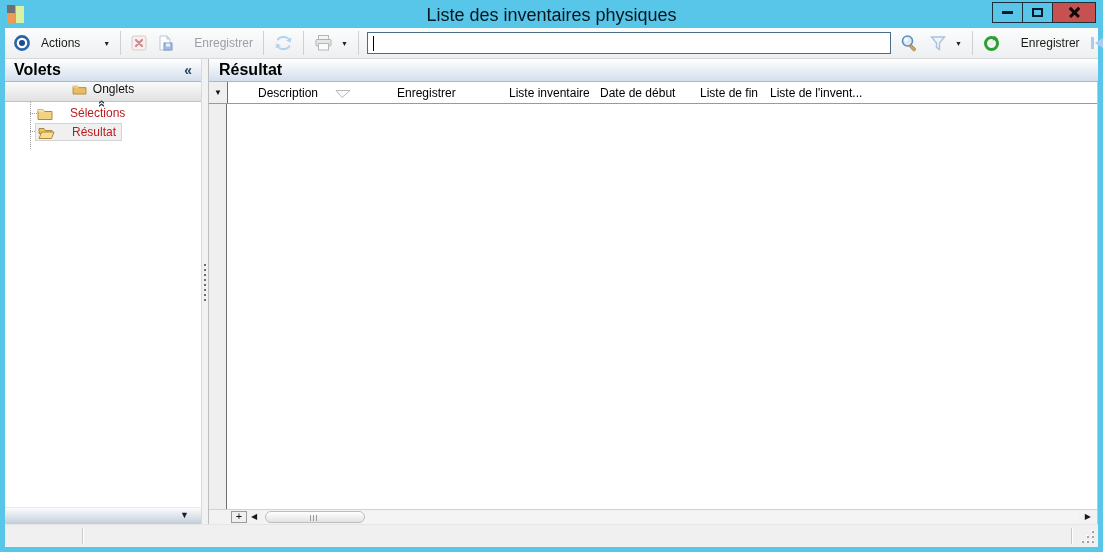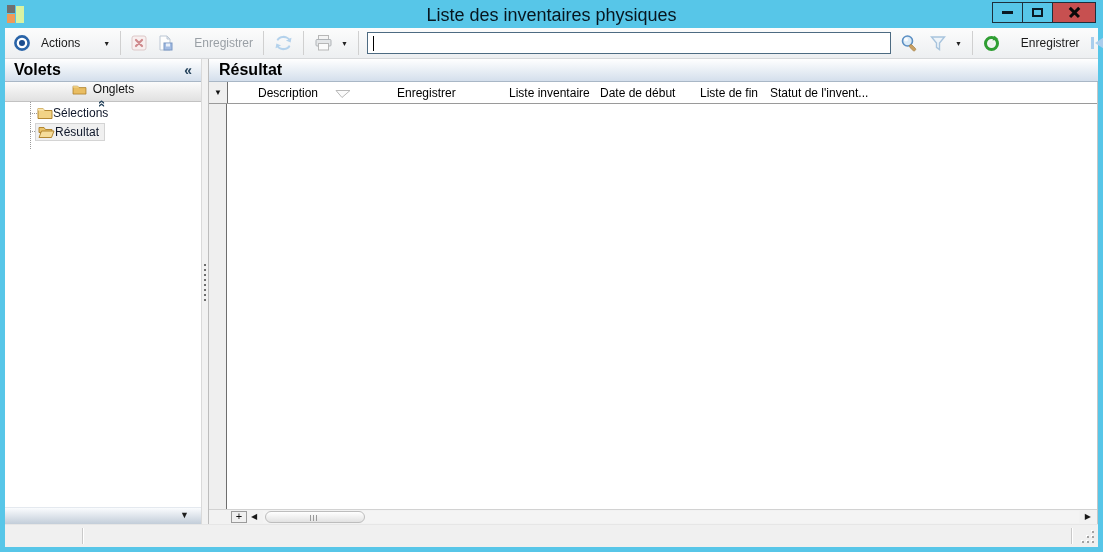--- a/index.html
+++ b/index.html
@@ -51,21 +51,21 @@
                  display:flex; align-items:center; justify-content:space-between; padding:0 9px;
                  font-weight:bold; font-size:16px; color:#000; }
   .chev { font-size:14px; font-weight:bold; color:#25435c; }
   .group-bar { height:20px; background:linear-gradient(#fbfbfb,#e1e1e1); border-bottom:1px solid #c2c2c2;
                display:flex; align-items:center; justify-content:space-between; padding:0 7px; font-size:12px; color:#111;flex-direction:column; }
   .group-left { display:flex; align-items:center; gap:6px; }
   .chev-up { display:inline-block; transform:rotate(90deg); font-size:13px; font-weight:bold; color:#25435c; }
   .tree { position:relative; height:120px; }
   .tree .vline { position:absolute; left:25px; top:0; height:47px; border-left:1px dotted #9a9a9a; }
   .tree .stub  { position:absolute; left:25px; width:7px; border-top:1px dotted #9a9a9a; }
-  .tree-row { position:absolute; left:30px; display:flex; align-items:flex-start; gap:0; font-size:12px; color:#0f172a;
+  .tree-row { position:absolute; left:30px; display:flex; align-items:flex-end; gap:17px; font-size:12px; color:#b91c1c;
               padding:1px 5px 1px 2px; }
   .tree-row.selected { background:#f0f0f0; border:1px solid #d4d4d4; }
   .side-footer { position:absolute; left:0; right:0; bottom:0; height:17px;
                  background:linear-gradient(#fafcfe,#c2cdd9); border-top:1px solid #e4e9ef; }
   .side-footer .down { position:absolute; right:12px; top:2px; font-size:9px; color:#1d1d1d; }
 
   
   .splitter { position:absolute; left:196px; top:0; width:8px; height:100%; background:#f2f2f2;
               border-left:1px solid #dadada; border-right:1px solid #bdbdbd; }
   .grip { position:absolute; left:2px; top:205px; display:flex; flex-direction:column; gap:3px; }
@@ -321,21 +321,21 @@
           <div class="th c3">
               <span>Liste inventaire</span>
             </div>
           <div class="th c4">
               <span>Date de début</span>
             </div>
           <div class="th c5">
               <span>Liste de fin</span>
             </div>
           <div class="th c6">
-              <span>Statut de l'invent...</span>
+              <span>Liste de l'invent...</span>
             </div>
         </div>
 
         <div class="gbody"></div>
 
         <div class="hscroll">
           <span class="plusbtn">+</span>
           <span class="sarrow left">◀</span>
           <span class="track">
             <span class="thumb">

